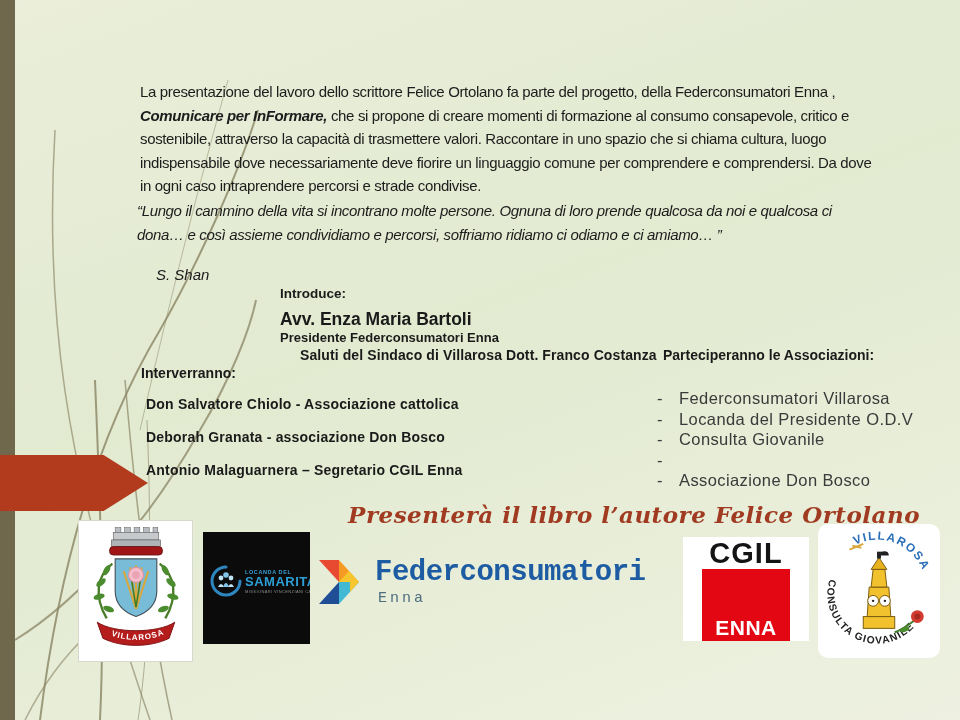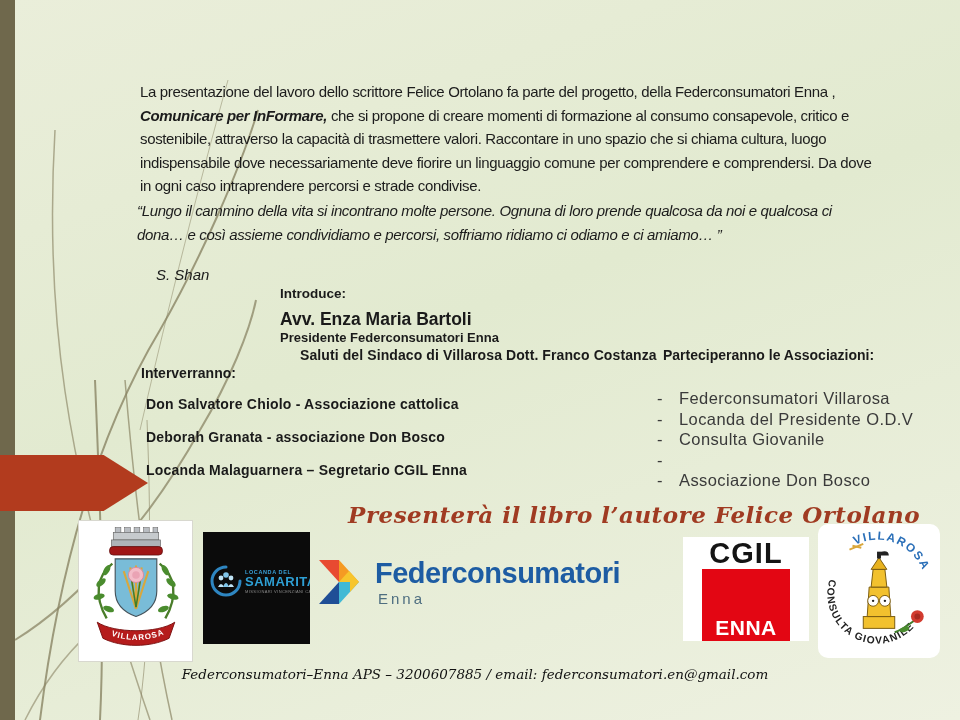--- a/index.html
+++ b/index.html
@@ -47,21 +47,21 @@
   }
   
   .logo-box{position:absolute;background:#fff;}
   .villarosa{left:78px;top:520px;width:113px;height:140px;border:1px solid #d8d8cf;display:flex;align-items:center;justify-content:center;}
   .locanda{left:203px;top:532px;width:107px;height:112px;background:#0b0b0b;overflow:hidden;}
   .locanda-inner{position:absolute;left:7px;top:33px;display:flex;align-items:center;}
   .locanda-text{margin-left:3px;}
   .locanda-l1{font-size:5.5px;color:#3aa0d8;letter-spacing:0.6px;font-weight:bold;}
   .locanda-l2{font-size:13px;color:#2e9fd4;font-weight:bold;letter-spacing:0.5px;line-height:13px;}
   .locanda-l3{font-size:4px;color:#8a8a8a;letter-spacing:0.4px;margin-top:1px;}
-  .feder{position:absolute;left:312px;top:556px;display:flex;align-items:flex-start;}
+  .feder{position:absolute;left:312px;top:556px;display:flex;align-items:flex-start;font-family:Liberation Mono, monospace;}
   .feder-text{margin-left:9px;margin-top:2px;}
   .feder-title{font-size:29px;font-weight:bold;color:#1d5ca3;letter-spacing:-0.5px;line-height:30px;}
   .feder-sub{font-size:15px;color:#4e6e80;letter-spacing:3px;margin-left:3px;margin-top:2px;}
   .cgil{left:683px;top:537px;width:126px;height:104px;text-align:center;}
   .cgil-title{font-size:29px;font-weight:900;color:#141414;letter-spacing:1px;line-height:30px;margin-top:1px;}
   .cgil-red{position:relative;width:88px;height:72px;background:#e30613;margin:1px auto 0;}
   .cgil-sub{position:absolute;left:0;right:0;bottom:1px;color:#fff;font-weight:900;font-size:21px;letter-spacing:0.5px;}
   .consulta{left:818px;top:524px;width:122px;height:134px;border-radius:10px;display:flex;align-items:center;justify-content:center;}
   [data-interactable]{cursor:default;}
 </style>
@@ -118,21 +118,21 @@
       </li>
     <li data-interactable="false">
         <span class="dash" data-interactable="false">-</span>
         <span data-interactable="false">Associazione Don Bosco</span>
       </li>
   </ul>
 
   <div class="speakers-heading" data-interactable="false">Interverranno:</div>
   <div class="speaker-item s0" data-interactable="false">Don Salvatore Chiolo  -  Associazione cattolica</div>
   <div class="speaker-item s1" data-interactable="false">Deborah Granata  - associazione Don Bosco</div>
-  <div class="speaker-item s2" data-interactable="false">Locanda Malaguarnera – Segretario CGIL Enna</div>
+  <div class="speaker-item s2" data-interactable="false">Antonio Malaguarnera – Segretario CGIL Enna</div>
 
   <div class="script-title" data-interactable="false">Presenterà il libro l’autore Felice Ortolano</div>
 
   <div class="logo-box villarosa" data-interactable="false">
     <svg width="104" height="132" viewBox="0 0 110 138" data-interactable="false">
 
       <g>
         <rect x="33" y="2" width="6" height="6" fill="#b9bdc2" stroke="#666" stroke-width="0.6"></rect>
         <rect x="43" y="2" width="6" height="6" fill="#b9bdc2" stroke="#666" stroke-width="0.6"></rect>
         <rect x="53" y="2" width="6" height="6" fill="#b9bdc2" stroke="#666" stroke-width="0.6"></rect>
@@ -260,15 +260,14 @@
 
       <g>
         <path d="M96,92 C88,98 82,102 76,104" stroke="#3f7d2b" stroke-width="2" fill="none"></path>
         <ellipse cx="86" cy="101" rx="5" ry="2.5" fill="#4a8c2e" transform="rotate(-20 86 101)"></ellipse>
         <circle cx="99" cy="88" r="6.5" fill="#d23b2f"></circle>
         <circle cx="99" cy="88" r="3" fill="#a82a20"></circle>
       </g>
     </svg>
   </div>
 
-  <div class="footer" data-interactable="false">Federconsumatori–Enna APS – 3200607885 / email: federconsumatori.en@gmail.com</div>
 
 </div>
 
 </body></html>

